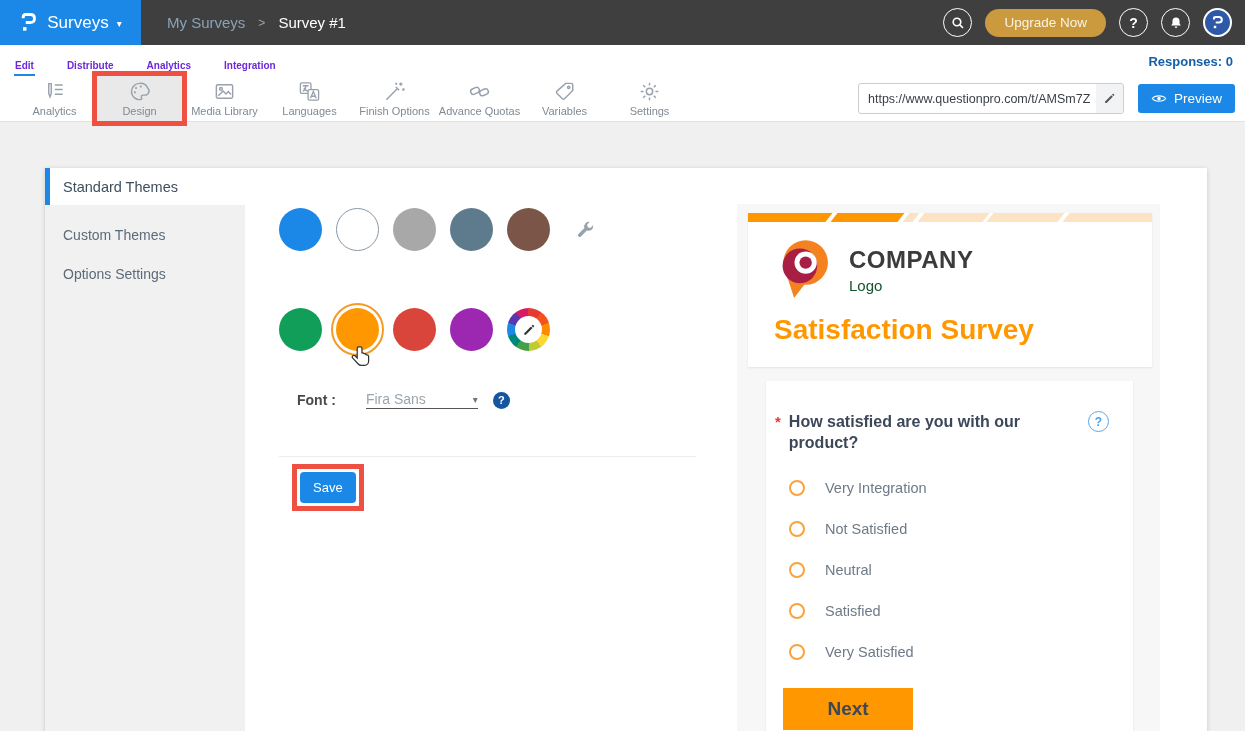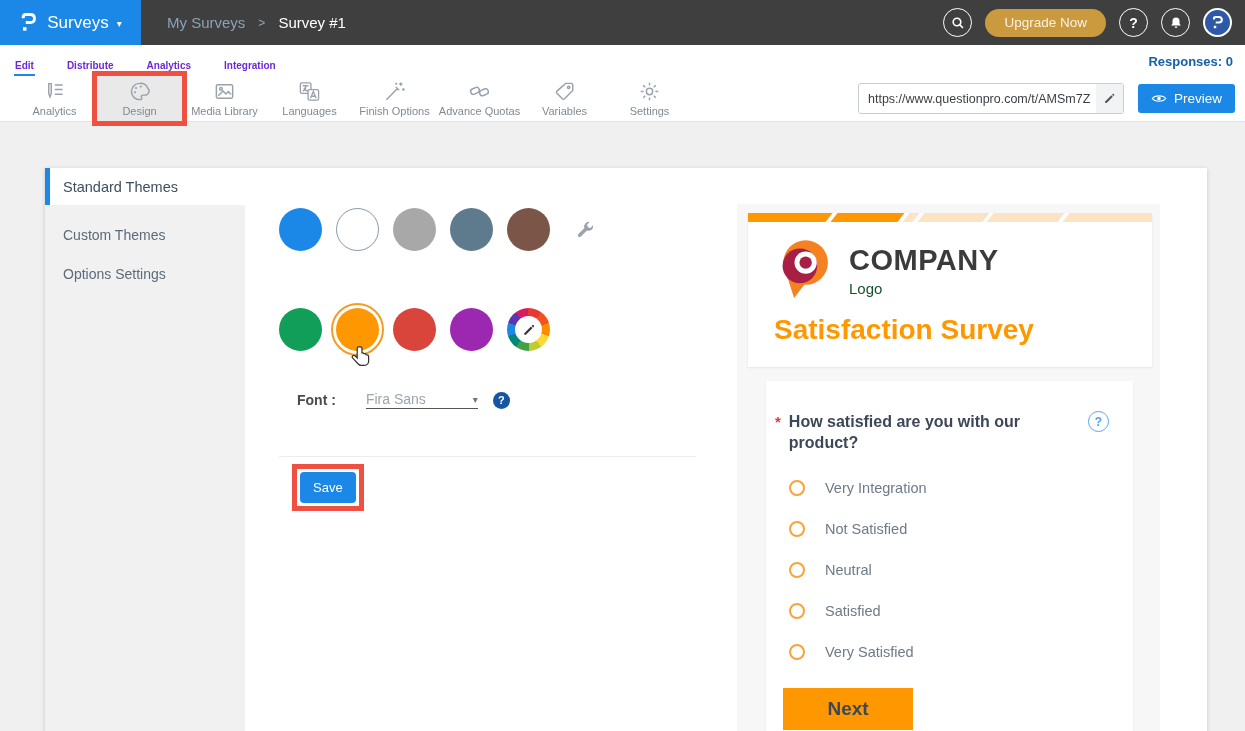--- a/index.html
+++ b/index.html
@@ -75,21 +75,21 @@
   .cursor-hand { position:absolute; left:104px; top:175px; width:25px; height:27px; z-index:9; pointer-events:none; }
   
   .preview-wrap { width:423px; flex:none; margin-top:36px; margin-right:47px; background:#f7f7f8; display:flex; flex-direction:column; }
   .survey-header-card { margin:9px 8px 0 11px; background:#fff; height:154px; box-shadow:0 1px 2px rgba(0,0,0,.08); overflow:hidden; }
   .pbar { height:9px; display:flex; overflow:hidden; }
   .pbar .seg { margin-right:5px; transform:skewX(-38deg); flex:none; }
   .pbar .seg:first-child { margin-left:-8px; }
   .pbar .seg:last-child { margin-right:-8px; flex:1; }
   .logo-row { display:flex; align-items:center; margin:15px 0 0 26px; gap:15px; }
   .logo-row svg { width:60px; height:66px; flex:none; }
-  .company-name { font-size:29px; font-weight:700; color:#3b3b3b; letter-spacing:.5px; }
+  .company-name { font-size:24px; font-weight:700; color:#3b3b3b; letter-spacing:.5px; }
   .company-sub { font-size:15px; color:#14532d; margin-top:3px; }
   .survey-title { margin:11px 0 0 26px; font-size:28px; font-weight:600; color:#ff9800; }
   .question-card { flex:1; margin:14px 27px 0 29px; background:#fff; box-shadow:0 1px 2px rgba(0,0,0,.08); padding:30px 24px 0 9px; }
   .q-row { display:flex; align-items:flex-start; gap:8px; }
   .q-asterisk { color:#e53935; font-size:15px; font-weight:700; margin-top:2px; }
   .q-text { font-size:16px; font-weight:700; color:#3c4858; flex:1; line-height:21px; }
   .q-help { width:21px; height:21px; border:1.5px solid #5aa7e8; border-radius:50%; color:#4d9fe6; font-size:12px; font-weight:700; display:flex; align-items:center; justify-content:center; flex:none; cursor:pointer; }
   .options { margin-top:26px; margin-left:14px; }
   .option { display:flex; align-items:center; gap:20px; margin-bottom:24px; height:17px; cursor:pointer; }
   .radio { width:16px; height:16px; border:2px solid #f9a33b; border-radius:50%; background:#fff; flex:none; }

